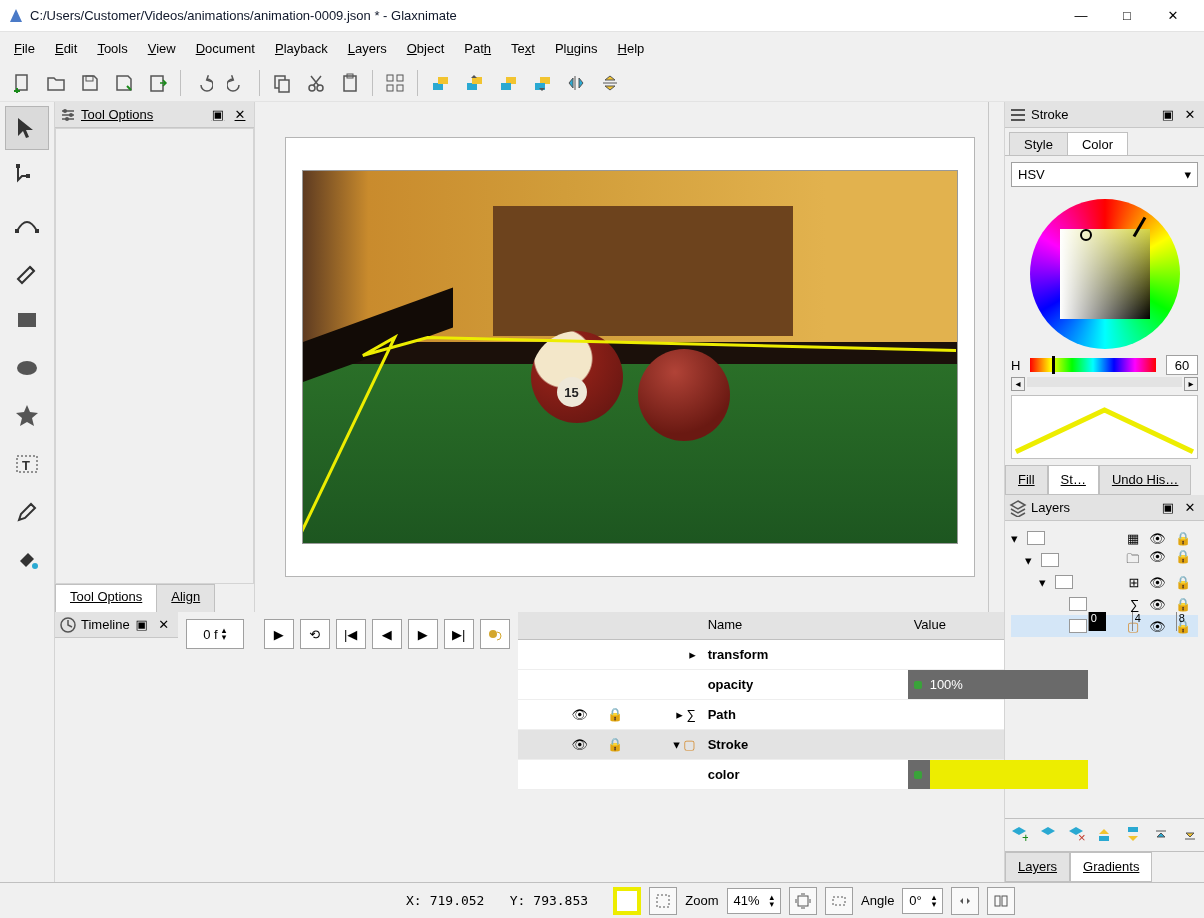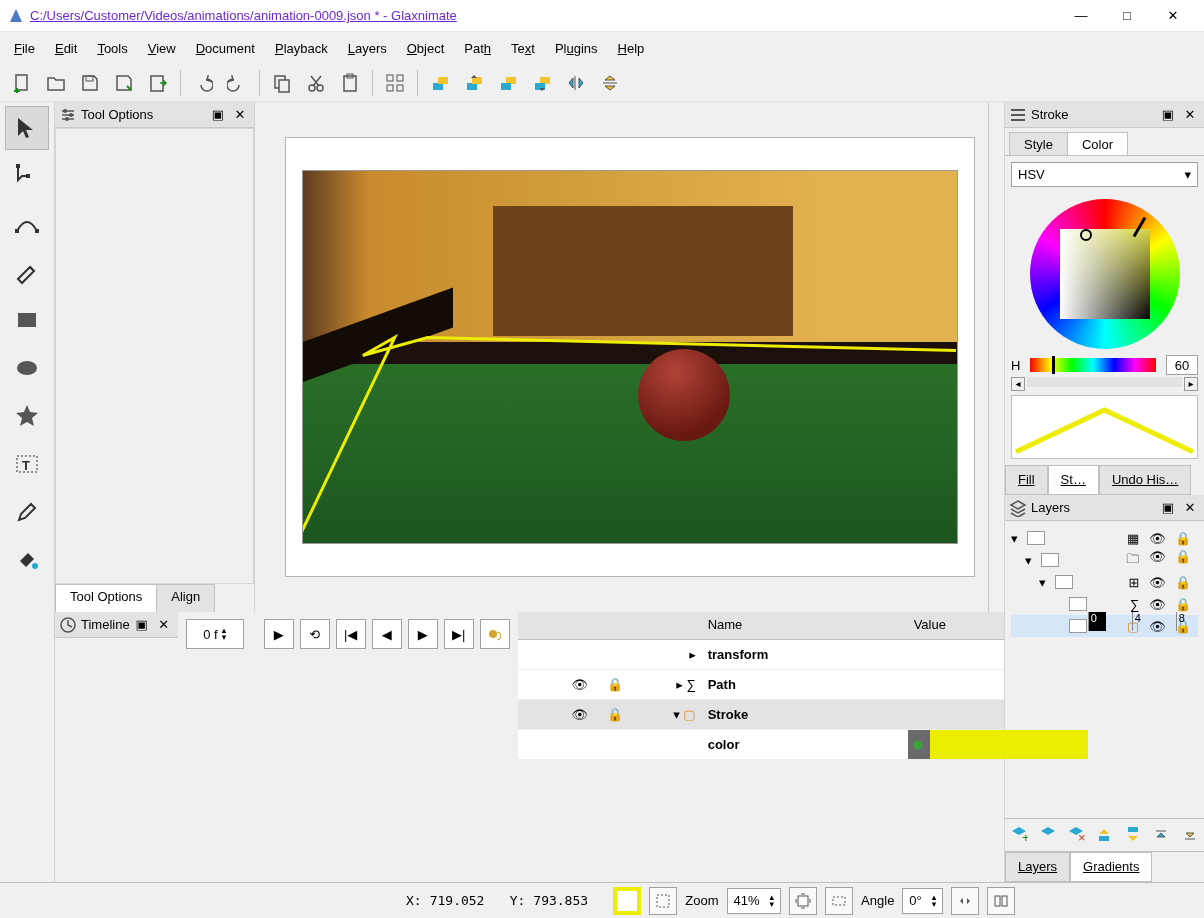--- a/index.html
+++ b/index.html
@@ -1,19 +1,19 @@
 <!DOCTYPE html>
 <html><head>
 <meta charset="utf-8">
 <style>
 * { box-sizing: border-box; margin: 0; padding: 0; font-family: "Segoe UI", Tahoma, sans-serif; font-size: 13px; }
 body { background: #f0f0f0; width: 1204px; height: 918px; overflow: hidden; display: flex; flex-direction: column; }
 .titlebar { height: 32px; background: #fff; display: flex; align-items: center; padding: 0 8px; border-bottom: 1px solid #e3e3e3; }
 .titlebar .appicon { width: 16px; height: 16px; margin-right: 6px; }
-.titlebar .title { flex: 1; color: #6d28d9; text-decoration: underline; }
+.titlebar .title { flex: 1; color: #0f172a; }
 .titlebar .winbtn { width: 46px; height: 32px; display: flex; align-items: center; justify-content: center; color: #000; }
 .menubar { height: 24px; background: #f0f0f0; display: flex; align-items: center; padding: 16px 6px; gap: 4px; }
 .menubar span { padding: 2px 8px; cursor: default; }
 .menubar span u { text-decoration: underline; }
 .toolbar { height: 38px; background: #f0f0f0; display: flex; align-items: center; padding: 0 6px; gap: 2px; border-bottom: 1px solid #e3e3e3;}
 .tbtn { width: 32px; height: 32px; display: flex; align-items: center; justify-content: center; border: 1px solid transparent; }
 .sep { width: 1px; height: 26px; background: #c0c0c0; margin: 0 4px; }
 .main { flex: 1; display: flex; min-height: 0; }
 .toolcol { width: 55px; background: #f0f0f0; display: flex; flex-direction: column; align-items: center; padding-top: 4px; gap: 4px; border-right: 1px solid #d4d4d4;}
 .toolbtn { width: 44px; height: 44px; display:flex; align-items:center; justify-content:center; border: 1px solid transparent; }
@@ -275,21 +275,21 @@
       </div>
     <div class="toolbtn">
         <svg width="26" height="26">
           <path d="M6 14l8-8 6 6-8 8z" fill="#333"></path>
           <circle cx="21" cy="19" r="3" fill="#2aa9d2"></circle>
         </svg>
       </div>
   </div>
 
   <div class="centercol">
-    <div style="flex:1;display:flex;min-height:0;">
+    <div style="flex:1;display:flex;min-height:0;text-decoration:underline;">
 
       <div style="width:200px;display:flex;flex-direction:column;border-right:1px solid #d4d4d4;">
         <div class="panel-head">
           <svg width="18" height="18">
               <path d="M3 5h12M3 9h12M3 13h12" stroke="#555" stroke-width="1.5"></path>
               <circle cx="6" cy="5" r="2" fill="#555"></circle>
               <circle cx="12" cy="9" r="2" fill="#555"></circle>
               <circle cx="8" cy="13" r="2" fill="#555"></circle>
             </svg>
           <span class="ptitle">Tool Options</span>
@@ -306,20 +306,23 @@
       <div class="canvasarea">
         <div class="scroller" style="position:absolute;right:0;top:0;bottom:0;"></div>
         <div class="canvaswrap">
           <div class="canvas-inner">
             <div class="scene">
               <div class="wall"></div>
               <div class="door"></div>
               <div class="tableedge"></div>
               <div class="felt"></div>
               <div class="rail"></div>
+              <div class="ball1">
+                  <div class="num" style="left:26px;top:46px;">15</div>
+                </div>
               <div class="ball2"></div>
             </div>
             <svg class="yellowpath" viewBox="0 0 656 374">
                 <polyline points="-10,380 92,167 60,185 125,167 656,180" fill="none" stroke="#eded00" stroke-width="3"></polyline>
               </svg>
           </div>
         </div>
       </div>
     </div>
 
@@ -362,20 +365,31 @@
             <div style="flex:1;">Value</div>
           </div>
           <div id="tl-rows">
               <div class="tl-row">
                 <div class="tl-cell" style="width:44px;"></div>
                 <div class="tl-cell" style="width:36px;text-align:center;"></div>
                 <div class="tl-cell" style="width:36px;text-align:center;"></div>
                 <div class="tl-cell" style="width:68px;text-align:right;">▸</div>
                 <div class="tl-cell" style="width:206px;font-weight:bold;">transform</div>
                 <div class="tl-cell" style="flex:1;"></div>
+              </div>
+              <div class="tl-row">
+                <div class="tl-cell" style="width:44px;"></div>
+                <div class="tl-cell" style="width:36px;text-align:center;"></div>
+                <div class="tl-cell" style="width:36px;text-align:center;"></div>
+                <div class="tl-cell" style="width:68px;text-align:right;"></div>
+                <div class="tl-cell" style="width:206px;font-weight:bold;">opacity</div>
+                <div class="tl-value">
+                  <span class="dot"></span>
+                  <span style="margin-left:22px;">100%</span>
+                </div>
               </div>
               <div class="tl-row">
                 <div class="tl-cell" style="width:44px;"></div>
                 <div class="tl-cell" style="width:36px;text-align:center;">👁</div>
                 <div class="tl-cell" style="width:36px;text-align:center;">🔒</div>
                 <div class="tl-cell" style="width:68px;text-align:right;">▸ ∑</div>
                 <div class="tl-cell" style="width:206px;font-weight:bold;">Path</div>
                 <div class="tl-cell" style="flex:1;"></div>
               </div>
               <div class="tl-row sel">

